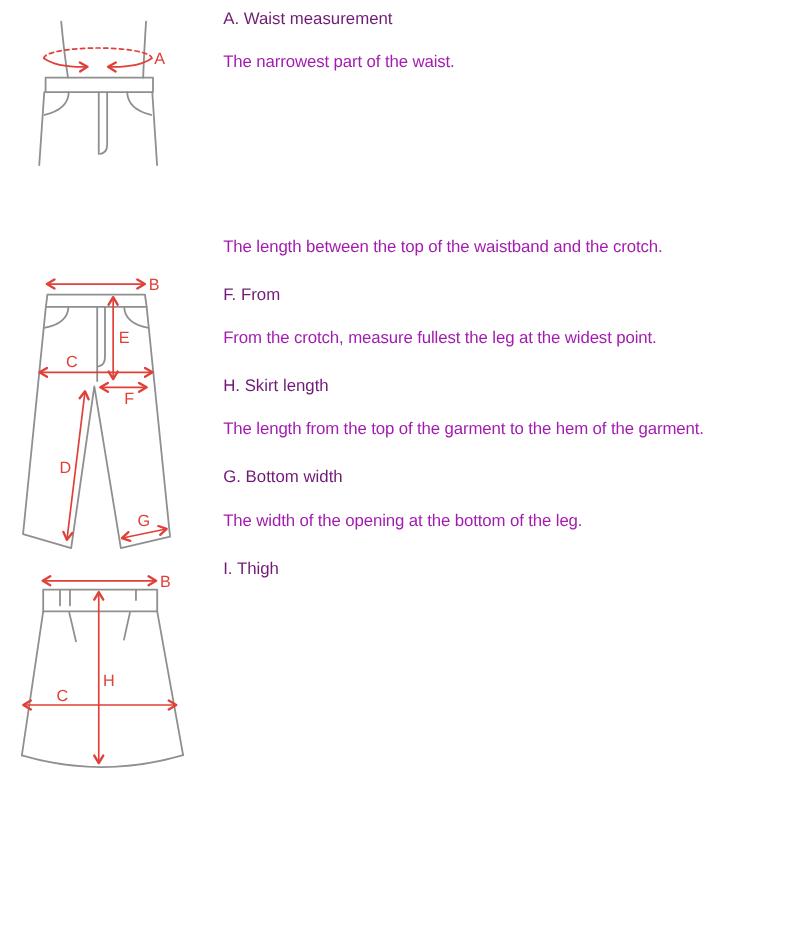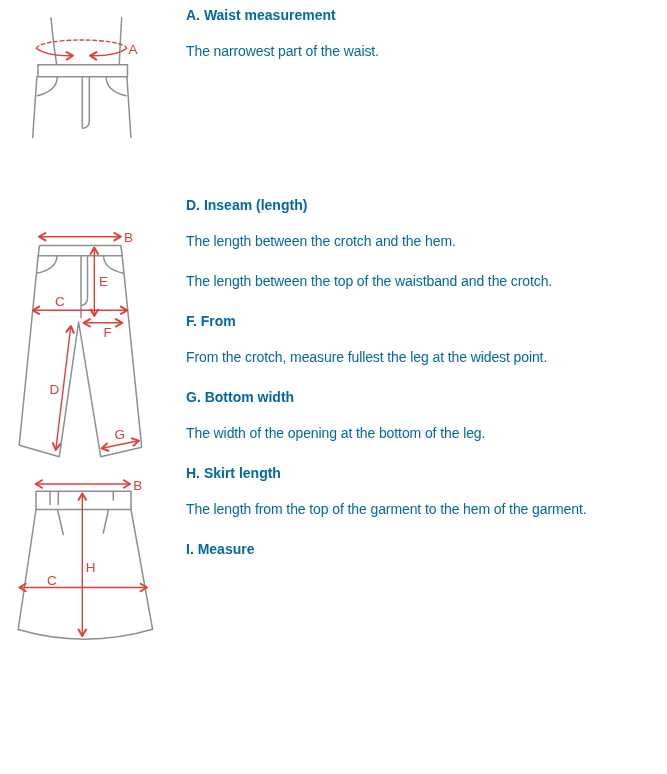--- a/index.html
+++ b/index.html
@@ -9,24 +9,24 @@
   }
   .canvas{position:absolute;inset:0;}
   .diagram{position:absolute;}
   #d-waist{left:20px;top:0;width:135px;height:150px;}
   #d-trousers{left:5px;top:225px;width:155px;height:240px;}
   #d-skirt{left:5px;top:475px;width:160px;height:175px;}
   .text-block{position:absolute;left:186px;width:476px;}
   #block-a{top:3px;}
   #block-rest{top:193px;}
   .text-block h3{
-    font-size:14px;line-height:24px;font-weight:700;color:#0369a1;margin:0 0 12px 0;
+    font-size:14px;line-height:24px;font-weight:400;color:#701a75;margin:0 0 12px 0;
   }
   .text-block p{
-    font-size:14px;line-height:24px;color:#0369a1;margin:0 0 16px 0;letter-spacing:-0.1px;
+    font-size:14px;line-height:24px;color:#a21caf;margin:0 0 16px 0;letter-spacing:-0.1px;
   }
   .gray{stroke:#8f8f8f;stroke-width:1.5;fill:none;stroke-linejoin:round;stroke-linecap:round;}
   .red{stroke:#e04038;stroke-width:1.4;fill:none;stroke-linecap:round;}
   .red-dash{stroke-dasharray:3.5 3;}
   .lbl{font-family:"Liberation Sans",sans-serif;font-size:13.5px;fill:#e04038;}
 </style>
 </head>
 <body>
 
 <div class="canvas">
@@ -110,36 +110,32 @@
     <div class="section">
       <h3>A. Waist measurement</h3>
       <p>The narrowest part of the waist.</p>
     </div>
   </div>
 
   <div id="block-rest" class="text-block">
     <div class="section">
     </div>
     <div class="section">
-      <h3>D. Inseam (length)</h3>
-      <p>The length between the crotch and the hem.</p>
-    </div>
-    <div class="section">
       <p>The length between the top of the waistband and the crotch.</p>
     </div>
     <div class="section">
       <h3>F. From</h3>
       <p>From the crotch, measure fullest the leg at the widest point.</p>
     </div>
     <div class="section">
+      <h3>H. Skirt length</h3>
+      <p>The length from the top of the garment to the hem of the garment.</p>
+    </div>
+    <div class="section">
       <h3>G. Bottom width</h3>
       <p>The width of the opening at the bottom of the leg.</p>
     </div>
     <div class="section">
-      <h3>H. Skirt length</h3>
-      <p>The length from the top of the garment to the hem of the garment.</p>
-    </div>
-    <div class="section">
-      <h3>I. Measure</h3>
+      <h3>I. Thigh</h3>
     </div>
   </div>
 
 </div>
 
 </body></html>

